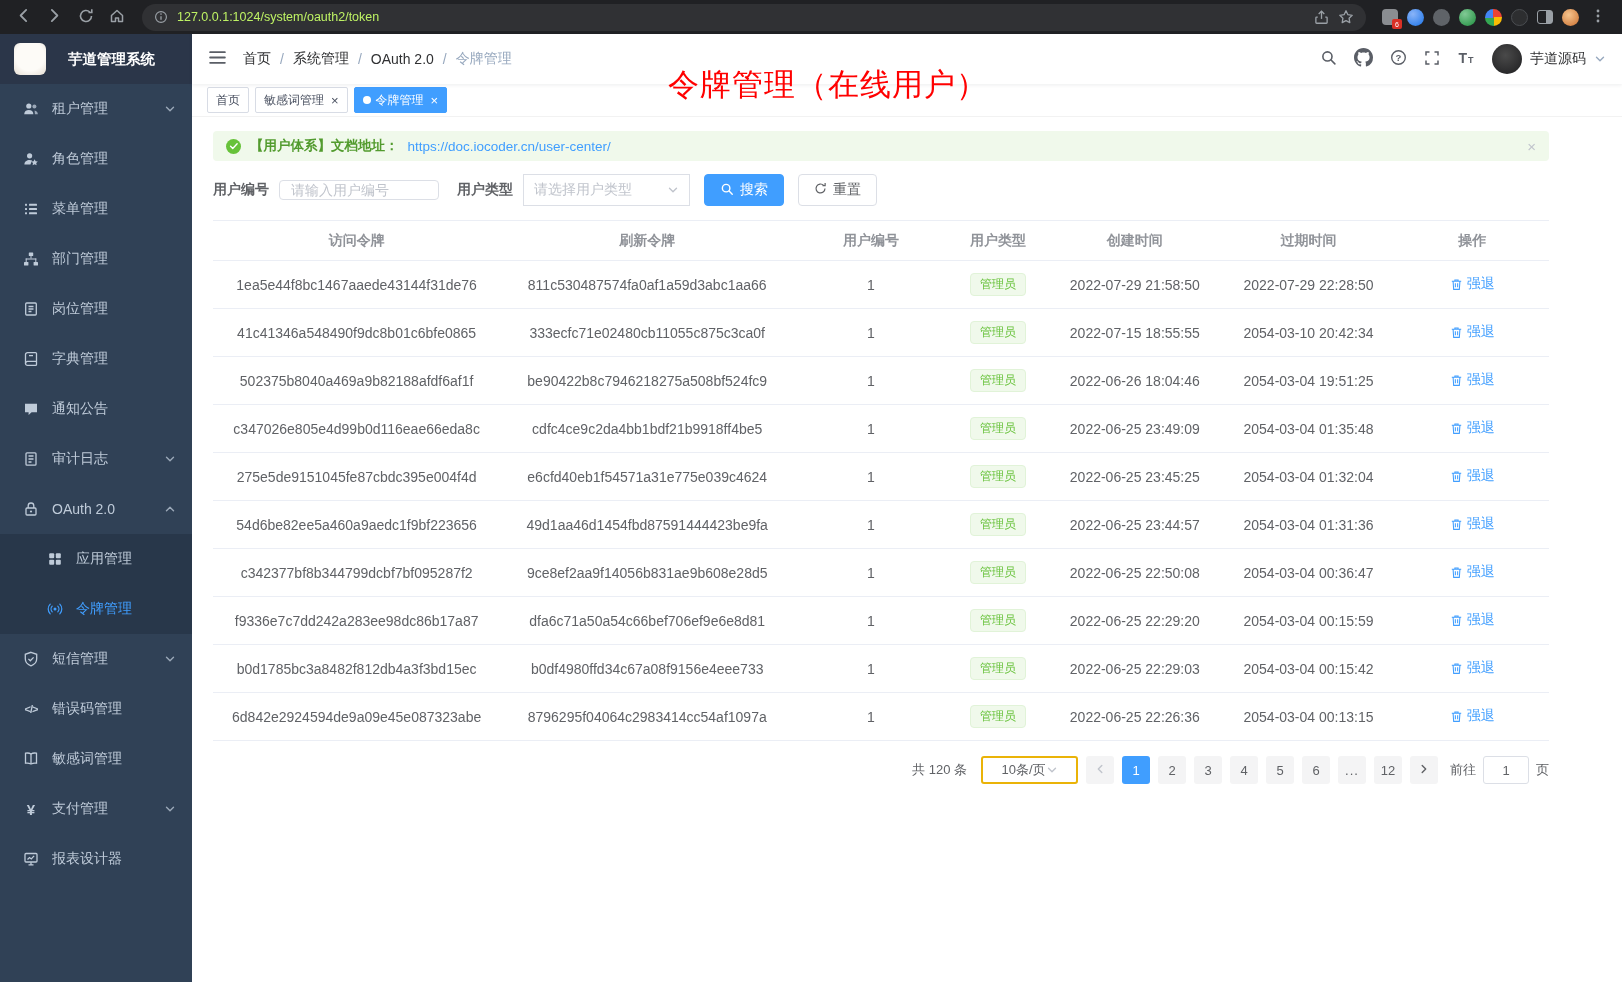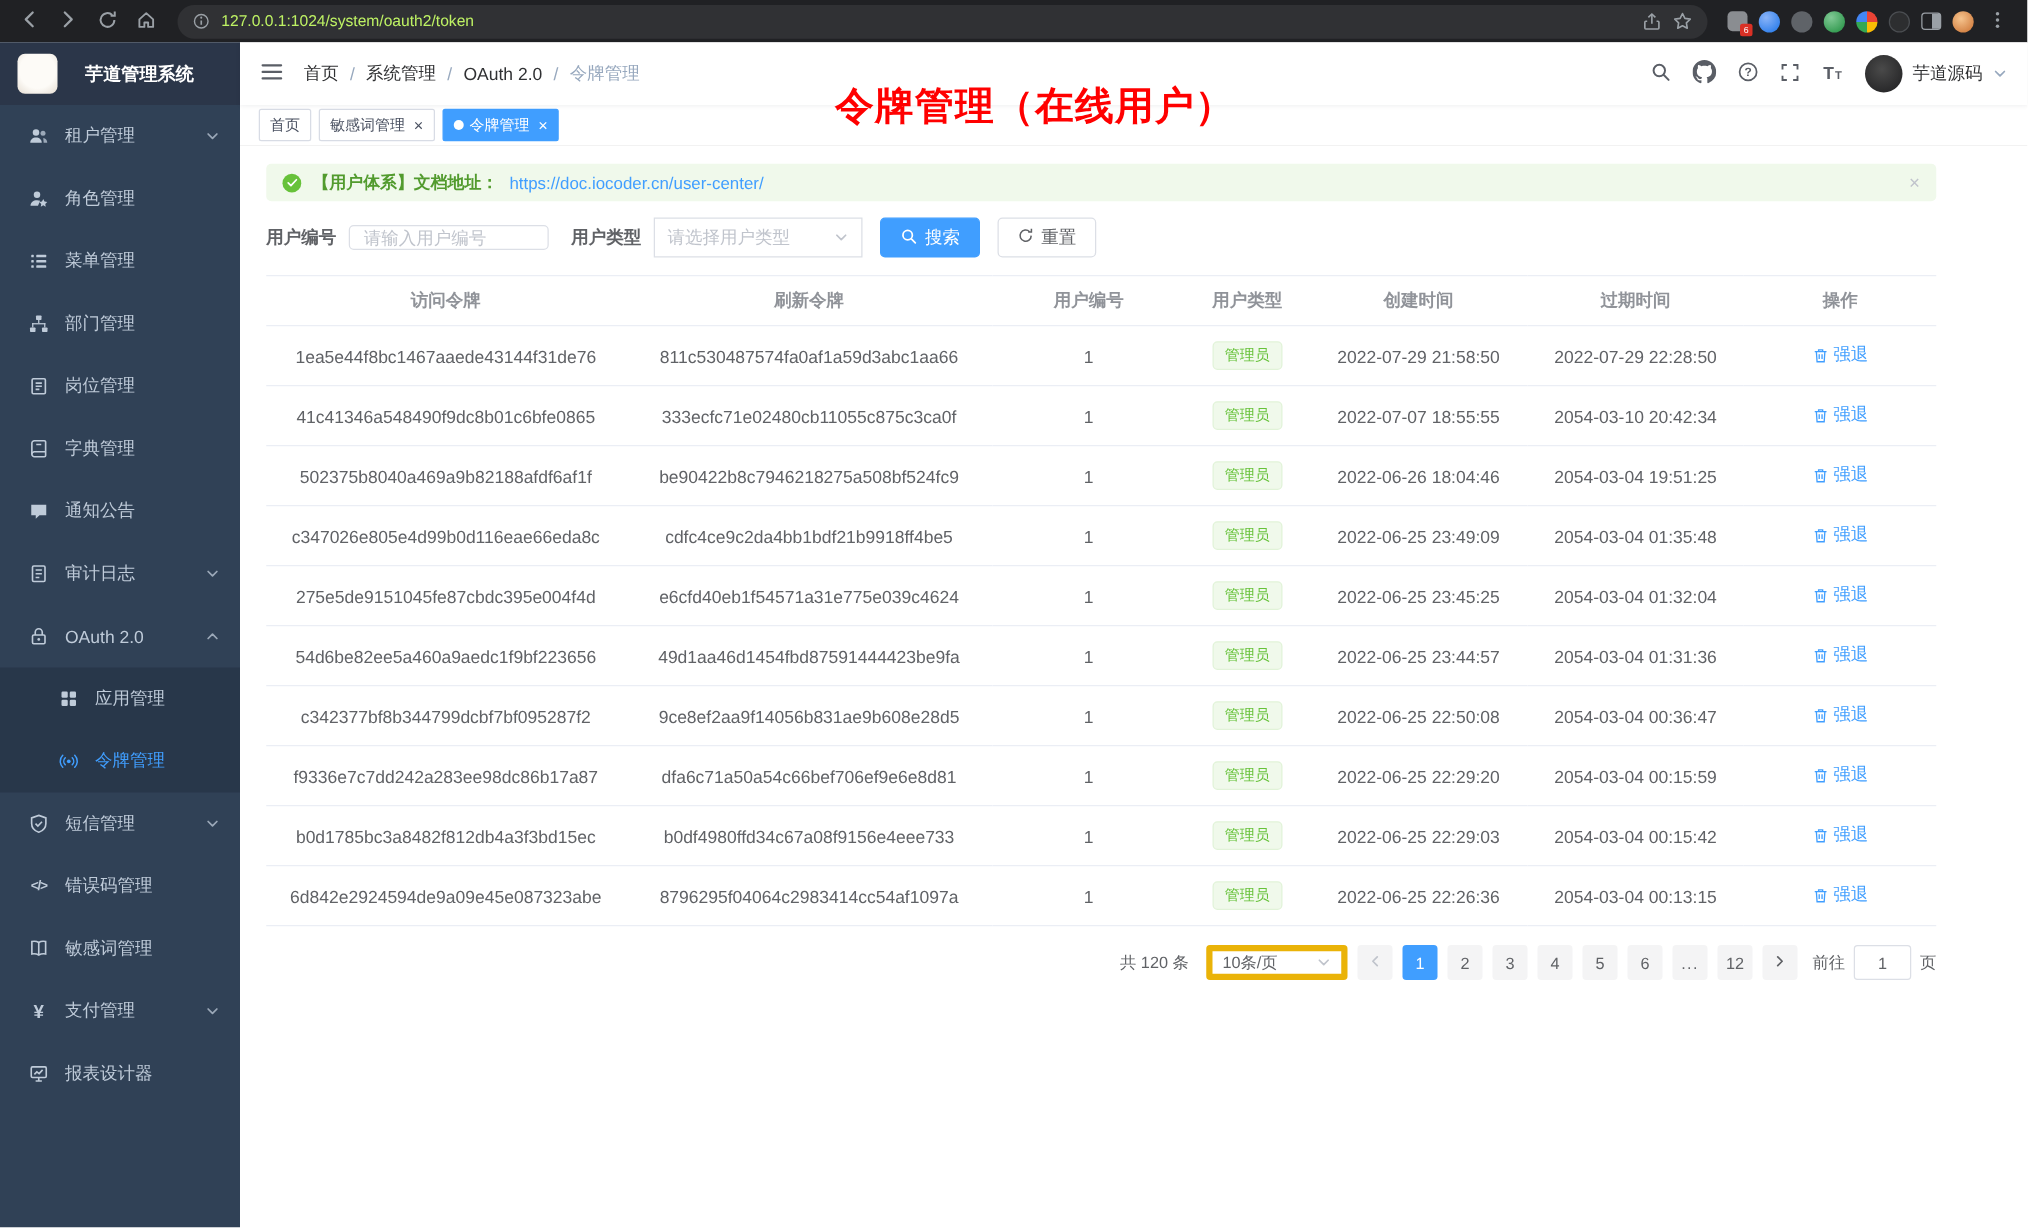--- a/index.html
+++ b/index.html
@@ -91,31 +91,31 @@
   table.data th:nth-child(4){width:7.5%}
   table.data th:nth-child(5){width:13%}
   table.data th:nth-child(6){width:13%}
   table.data th:nth-child(7){width:11.5%}
   .tag-success{display:inline-block;padding:2px 9px;font-size:12px;color:#67c23a;background:#f0f9eb;border:1px solid #e1f3d8;border-radius:4px;line-height:17px}
   .action-link{color:#409eff;cursor:pointer;display:inline-flex;align-items:center;gap:4px;font-size:14px}
   .action-link .ic{display:flex;align-items:center}
 
   .pager{margin-top:15px;display:flex;align-items:center;justify-content:flex-end;gap:8px;font-size:13px;color:#606266}
   .pg-total{margin-right:6px}
-  .pg-size{width:113px;height:28px;border:5px solid #eab308;border-radius:3px;display:flex;align-items:center;justify-content:space-between;padding:0 8px;cursor:pointer;color:#606266}
+  .pg-size{width:97px;height:28px;border:2px solid #eab308;border-radius:3px;display:flex;align-items:center;justify-content:center;padding:0 8px;cursor:pointer;color:#606266}
   .pg-size .caret{color:#c0c4cc;display:flex;align-items:center}
   .pg-nav,.pg-btn{min-width:28px;height:28px;border:none;border-radius:3px;background:#f4f4f5;color:#606266;font-size:13px;display:inline-flex;align-items:center;justify-content:center;cursor:pointer;font-family:inherit;padding:0 4px}
   .pg-nav.disabled{color:#c0c4cc}
   .pg-pages{display:flex;align-items:center;gap:8px}
   .pg-btn.active{background:#409eff;color:#fff}
   .pg-btn.dots{letter-spacing:1px}
   .pg-goto{display:flex;align-items:center;gap:7px;margin-left:4px}
   .pg-input{width:46px;height:28px;border:1px solid #dcdfe6;border-radius:3px;text-align:center;font-size:13px;color:#606266;outline:none;font-family:inherit}
 
-  .annotation{position:absolute;left:668px;top:64px;font-size:31px;font-weight:bold;color:#ff0000;z-index:60;white-space:nowrap;letter-spacing:1px}
+  .annotation{position:absolute;left:668px;top:64px;font-size:31px;font-weight:normal;color:#ff0000;z-index:60;white-space:nowrap;letter-spacing:1px}
 </style>
 </head>
 <body>
 
 <div class="browser-bar">
   <span class="bbtn">
       <span><svg viewBox="0 0 16 16" width="17" height="17">
           <path d="M10.5 2.8L5.3 8l5.2 5.2" fill="none" stroke="currentColor" stroke-width="1.7" stroke-linecap="round" stroke-linejoin="round"></path>
         </svg></span>
     </span>
@@ -532,21 +532,21 @@
                         <path d="M2.2 4h11.6M6 4V2.4h4V4M3.8 4l.7 10h7l.7-10M6.6 6.6v4.8M9.4 6.6v4.8"></path>
                       </g>
                     </svg>
                   </span>强退</a></td>
             </tr>
             <tr>
               <td>41c41346a548490f9dc8b01c6bfe0865</td>
               <td>333ecfc71e02480cb11055c875c3ca0f</td>
               <td>1</td>
               <td><span class="tag-success">管理员</span></td>
-              <td>2022-07-07 18:55:55</td>
+              <td>2022-07-15 18:55:55</td>
               <td>2054-03-10 20:42:34</td>
               <td><a class="action-link"><span class="ic">
                     <svg viewBox="0 0 16 16" width="13" height="13">
                       <g fill="none" stroke="currentColor" stroke-width="1.3">
                         <path d="M2.2 4h11.6M6 4V2.4h4V4M3.8 4l.7 10h7l.7-10M6.6 6.6v4.8M9.4 6.6v4.8"></path>
                       </g>
                     </svg>
                   </span>强退</a></td>
             </tr>
             <tr>

